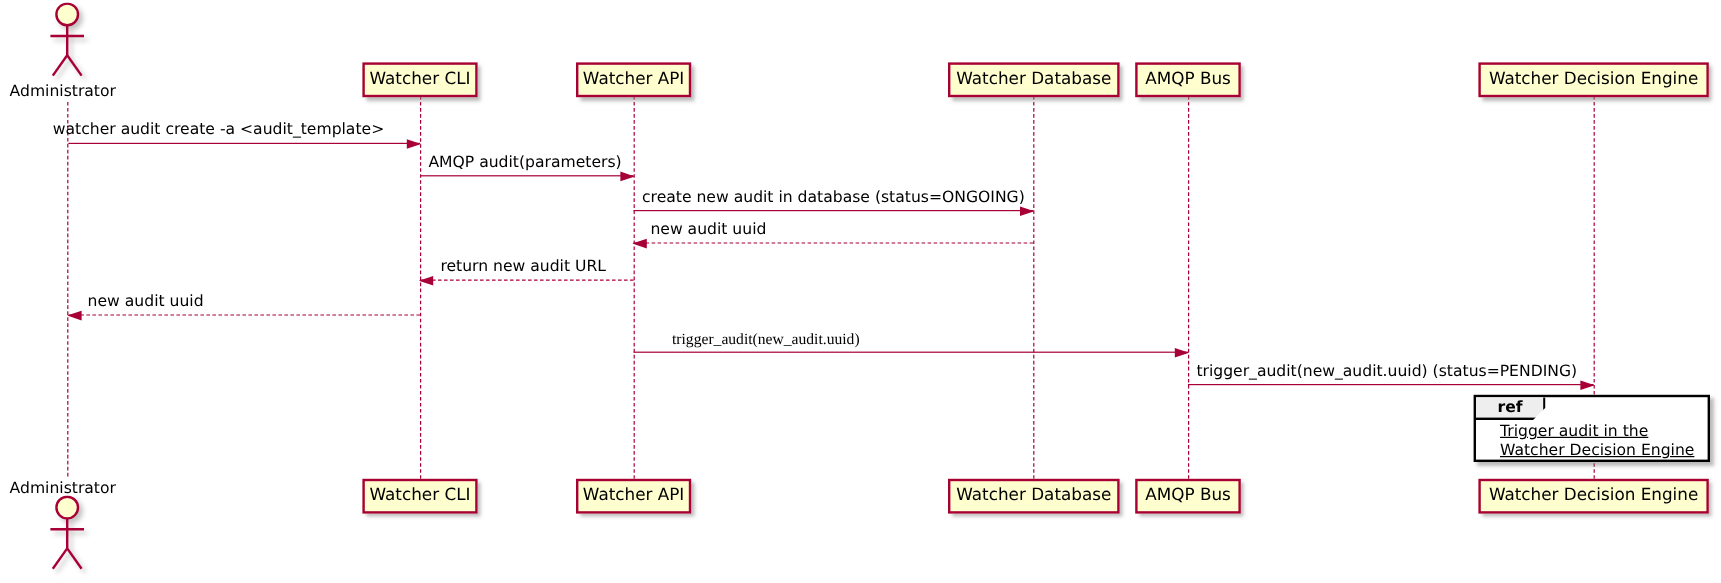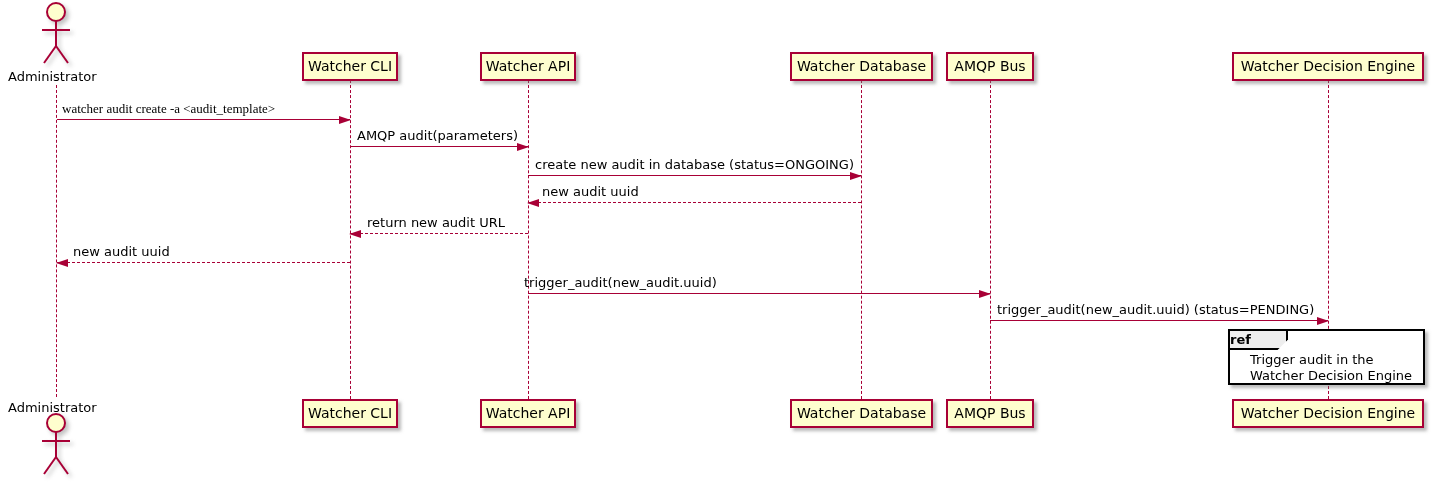--- a/index.html
+++ b/index.html
@@ -37,26 +37,27 @@
   .head.left  { left:-1px;  border-right:12px solid #A80036; }
   .ref {
     position:absolute; left:1228px; top:329px; width:193px; height:52px;
     background:#ffffff; border:2px solid #000;
     box-shadow:3px 3px 3px rgba(120,120,120,0.5);
   }
   .ref-tab {
     position:absolute; left:0; top:0; width:58px; height:19px;
     background:#EEEEEE; border-right:2px solid #000; border-bottom:2px solid #000;
     clip-path:polygon(0 0,100% 0,100% 45%,82% 100%,0 100%);
-    font-weight:bold; font-size:13px; line-height:18px; padding-left:0;
+    font-weight:bold; font-size:13px; line-height:18px; padding-left:18px;
     box-sizing:border-box;
   }
   .ref-body {
     position:absolute; left:20px; top:21px; font-size:13px; line-height:16px;
     white-space:nowrap;
+    text-decoration:underline;
   }
 </style>
 </head>
 <body>
 
 <div id="canvas">
 
   <svg class="actor-figure" style="left:36px; top:2px;" width="40" height="66" viewBox="0 0 40 66">
     <circle cx="20" cy="10" r="9" fill="#FEFECE" stroke="#A80036" stroke-width="2"></circle>
     <line x1="20" y1="19" x2="20" y2="44" stroke="#A80036" stroke-width="2"></line>
@@ -87,21 +88,21 @@
   <div class="participant" style="left:790px; top:52px; width:139px;">Watcher Database</div>
   <div class="participant" style="left:946px; top:52px; width:84px;">AMQP Bus</div>
   <div class="participant" style="left:1232px; top:52px; width:188px;">Watcher Decision Engine</div>
 
   <div class="participant" style="left:302px; top:399px; width:92px;">Watcher CLI</div>
   <div class="participant" style="left:480px; top:399px; width:92px;">Watcher API</div>
   <div class="participant" style="left:790px; top:399px; width:139px;">Watcher Database</div>
   <div class="participant" style="left:946px; top:399px; width:84px;">AMQP Bus</div>
   <div class="participant" style="left:1232px; top:399px; width:188px;">Watcher Decision Engine</div>
 
-  <div class="msg-label" style="left:62px; top:101px;font-family:Liberation Serif, serif;">watcher audit create -a &lt;audit_template&gt;</div>
+  <div class="msg-label" style="left:44px; top:101px;">watcher audit create -a &lt;audit_template&gt;</div>
   <div class="arrow solid" style="left:57px; top:119px; width:293px;">
     <div class="head right"></div>
   </div>
 
   <div class="msg-label" style="left:357px; top:128px;">AMQP audit(parameters)</div>
   <div class="arrow solid" style="left:350px; top:146px; width:178px;">
     <div class="head right"></div>
   </div>
 
   <div class="msg-label" style="left:535px; top:157px;">create new audit in database (status=ONGOING)</div>
@@ -117,21 +118,21 @@
   <div class="msg-label" style="left:367px; top:215px;">return new audit URL</div>
   <div class="arrow dashed" style="left:350px; top:233px; width:178px;">
     <div class="head left"></div>
   </div>
 
   <div class="msg-label" style="left:73px; top:244px;">new audit uuid</div>
   <div class="arrow dashed" style="left:57px; top:262px; width:293px;">
     <div class="head left"></div>
   </div>
 
-  <div class="msg-label" style="left:524px; top:275px;">trigger_audit(new_audit.uuid)</div>
+  <div class="msg-label" style="left:560px; top:275px;font-family:Liberation Serif, serif;">trigger_audit(new_audit.uuid)</div>
   <div class="arrow solid" style="left:528px; top:293px; width:462px;">
     <div class="head right"></div>
   </div>
 
   <div class="msg-label" style="left:997px; top:302px;">trigger_audit(new_audit.uuid) (status=PENDING)</div>
   <div class="arrow solid" style="left:990px; top:320px; width:338px;">
     <div class="head right"></div>
   </div>
 
   <div class="ref">

